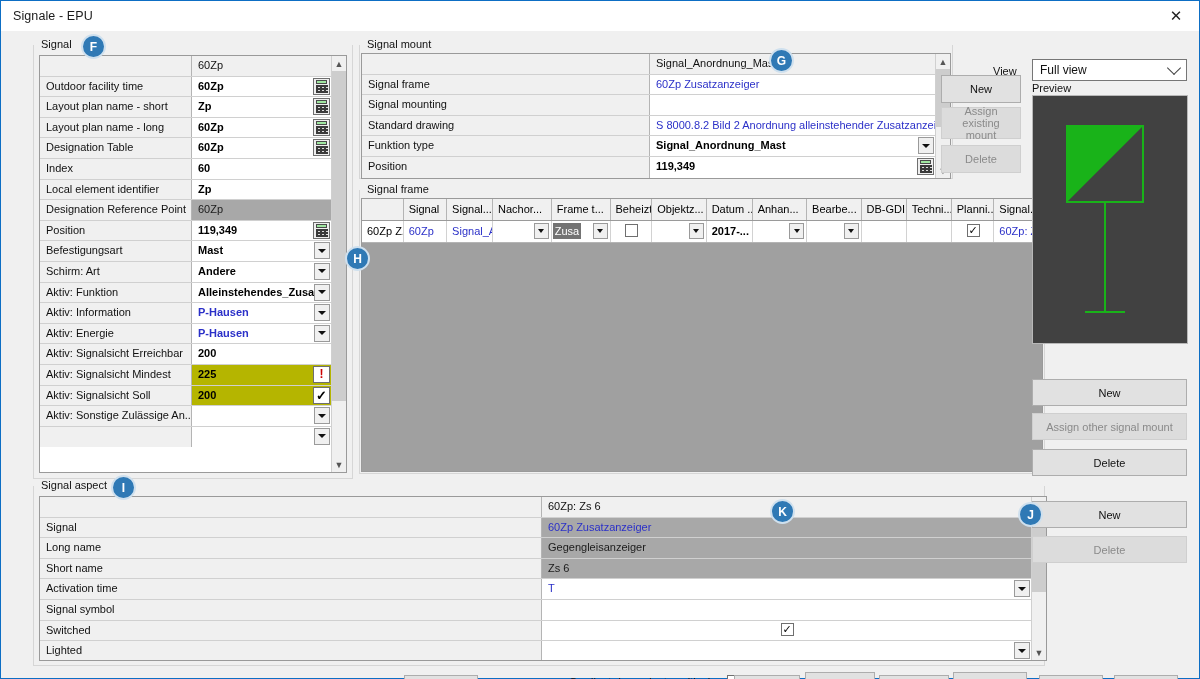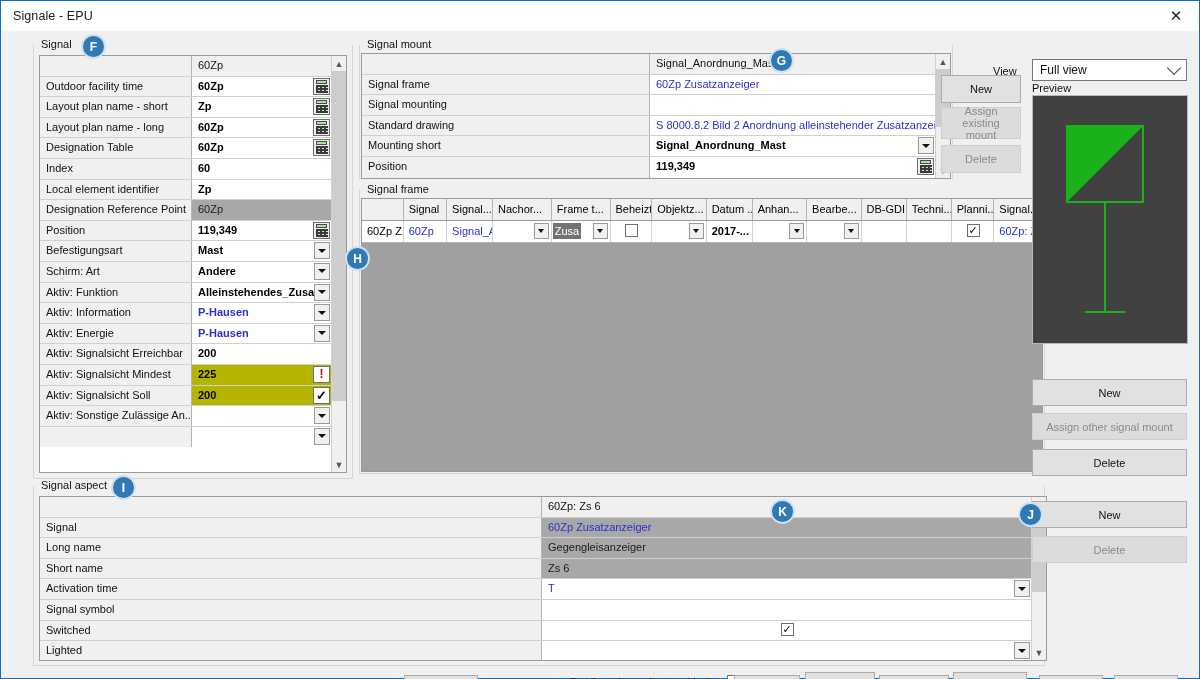--- a/index.html
+++ b/index.html
@@ -345,21 +345,21 @@
             </div>
             <div class="grow" style="height:20.6px">
               <div class="gcell-l" style="width:288px">Signal mounting</div>
               <div class="gcell-v "><span></span></div>
             </div>
             <div class="grow" style="height:20.6px">
               <div class="gcell-l" style="width:288px">Standard drawing</div>
               <div class="gcell-v v-blue"><span>S 8000.8.2 Bild 2 Anordnung alleinstehender Zusatzanzeiger</span></div>
             </div>
             <div class="grow" style="height:20.6px">
-              <div class="gcell-l" style="width:288px">Mounting short</div>
+              <div class="gcell-l" style="width:288px">Funktion type</div>
               <div class="gcell-v v-bold"><span>Signal_Anordnung_Mast</span><span class="ddbtn"></span></div>
             </div>
             <div class="grow" style="height:20.6px">
               <div class="gcell-l" style="width:288px">Position</div>
               <div class="gcell-v v-bold"><span>119,349</span><span class="calcico">
                   <span class="scr"></span>
                   <span class="keys"></span>
                 </span></div>
             </div>
           </div>

